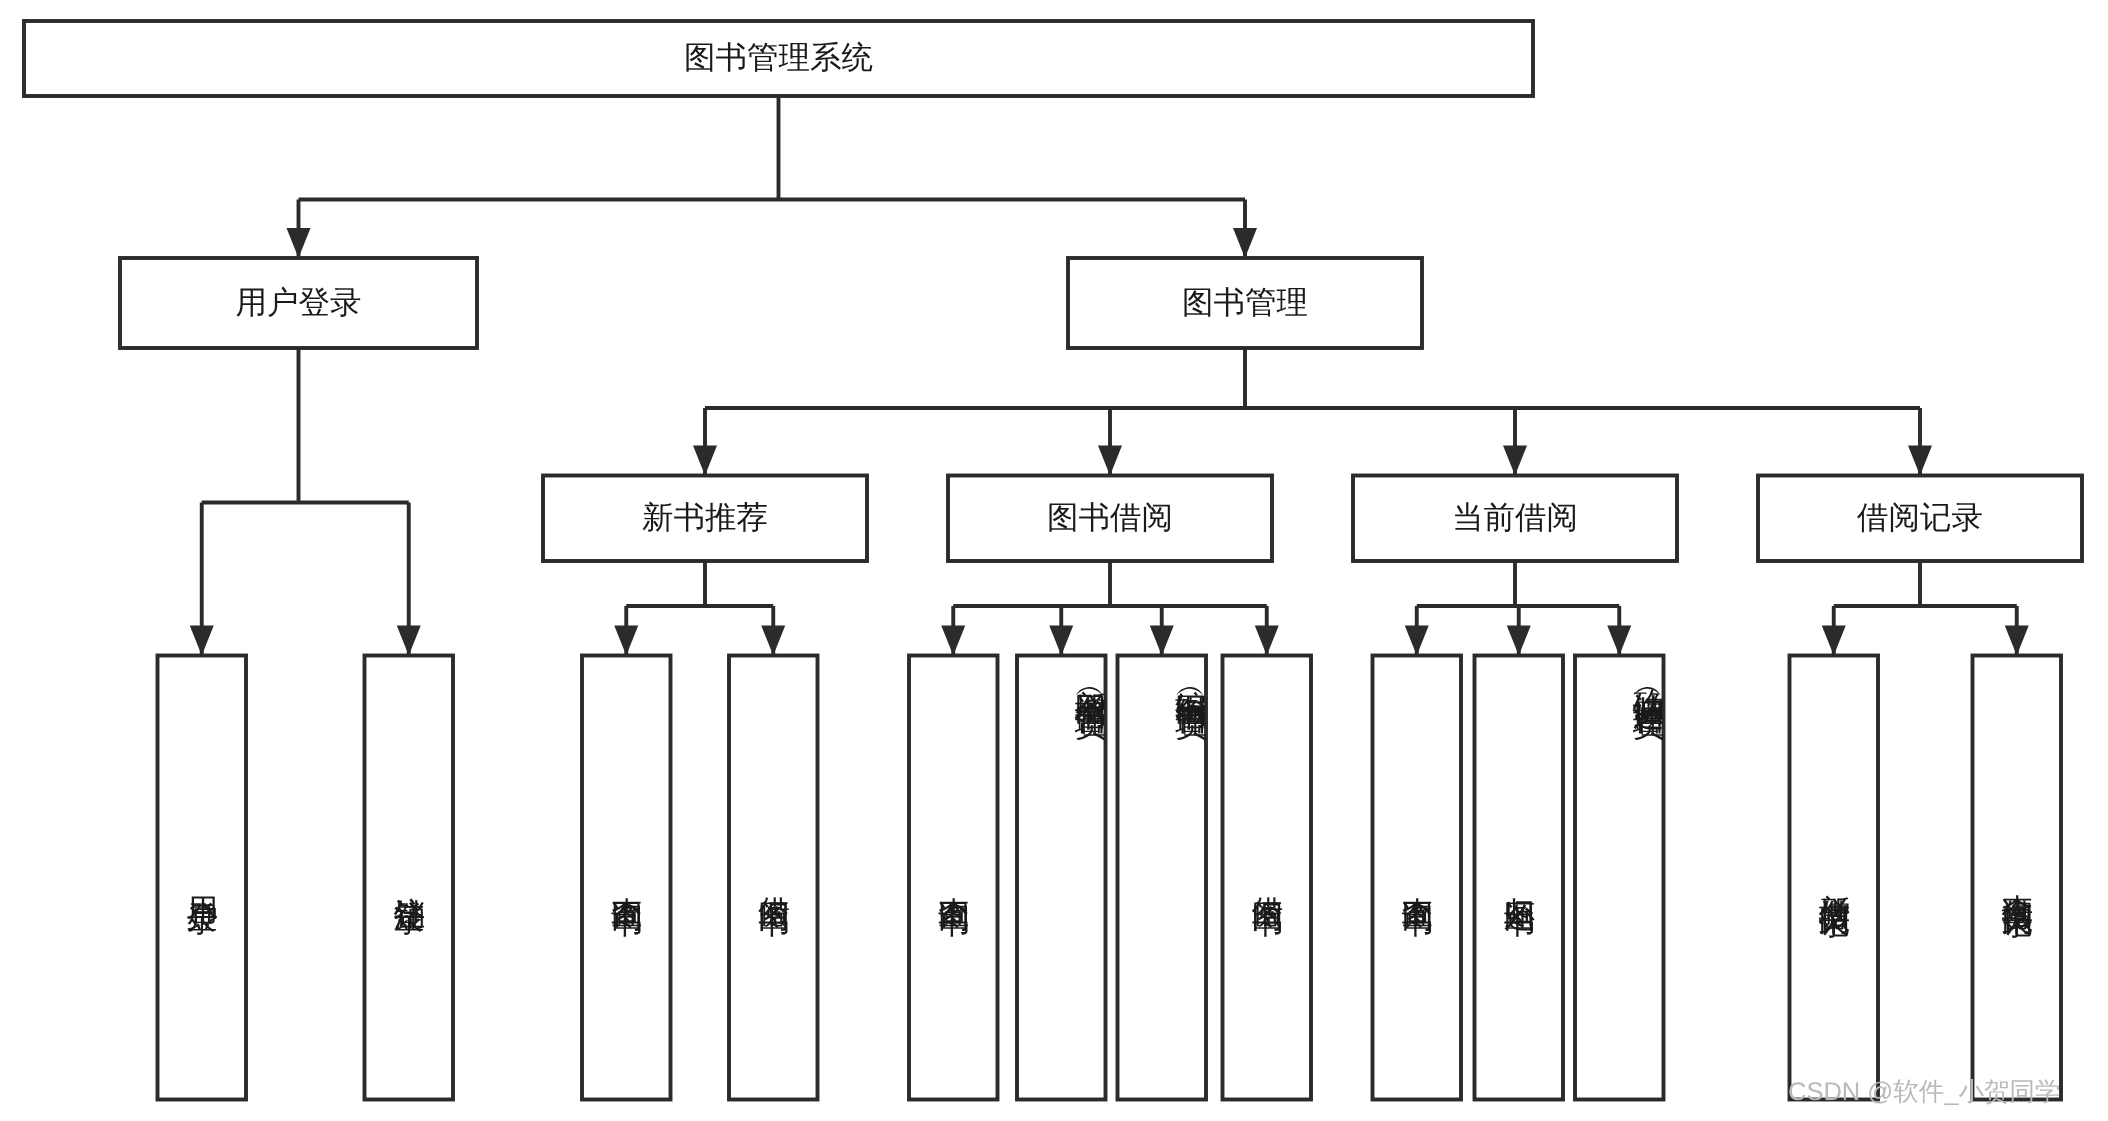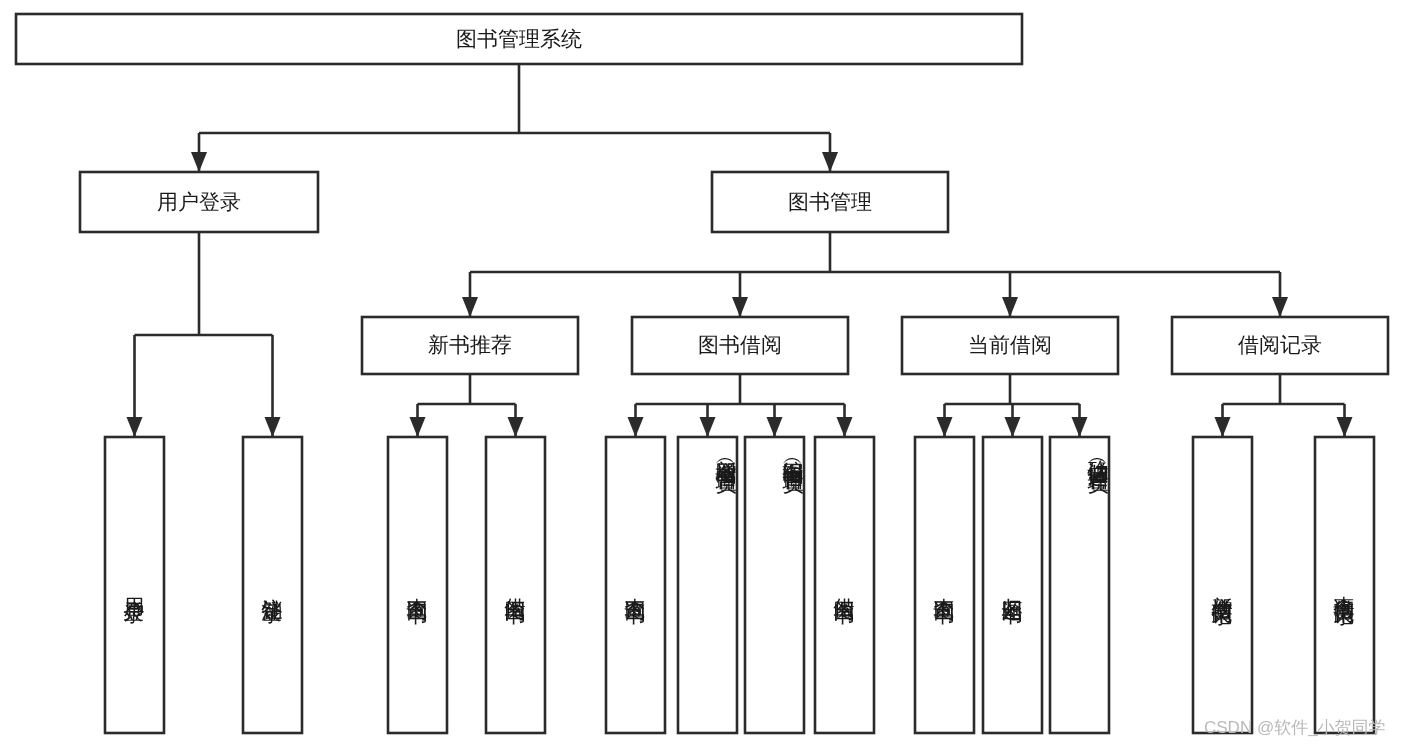--- a/index.html
+++ b/index.html
@@ -208,15 +208,15 @@
       <div class="node-label-v" style="left: 678px; width: 59px; text-align: center; top: 443px; height: 286px; justify-content: flex-start; display: flex; align-items: flex-start;">新增图书（管理员）</div>
       <div class="node-label-v" style="left: 745px; width: 59px; text-align: center; top: 443px; height: 286px; justify-content: flex-start; display: flex; align-items: flex-start;">编辑图书（管理员）</div>
       <div class="node-label-v" style="left: 815px; width: 59px; text-align: center; top: 437px; height: 296px; display: flex; align-items: center; justify-content: center;">借阅图书</div>
       <div class="node-label-v" style="left: 915px; width: 59px; text-align: center; top: 437px; height: 296px; display: flex; align-items: center; justify-content: center;">查询图书</div>
       <div class="node-label-v" style="left: 983px; width: 59px; text-align: center; top: 437px; height: 296px; display: flex; align-items: center; justify-content: center;">归还图书</div>
       <div class="node-label-v" style="left: 1050px; width: 59px; text-align: center; top: 443px; height: 286px; justify-content: flex-start; display: flex; align-items: flex-start;">确认归还（管理员）</div>
       <div class="node-label-v" style="left: 1193px; width: 59px; text-align: center; top: 437px; height: 296px; display: flex; align-items: center; justify-content: center;">新增借阅记录</div>
       <div class="node-label-v" style="left: 1315px; width: 59px; text-align: center; top: 437px; height: 296px; display: flex; align-items: center; justify-content: center;">查询借阅记录</div>
     </div>
 
-  <div class="watermark" style="left: 1192px; top: 716px; margin-left: 12px;">CSDN @软件_小贺同学</div>
+  <div class="watermark" style="left: 1192px; top: 716px;">CSDN @软件_小贺同学</div>
 
 </div>
 
 </body></html>

